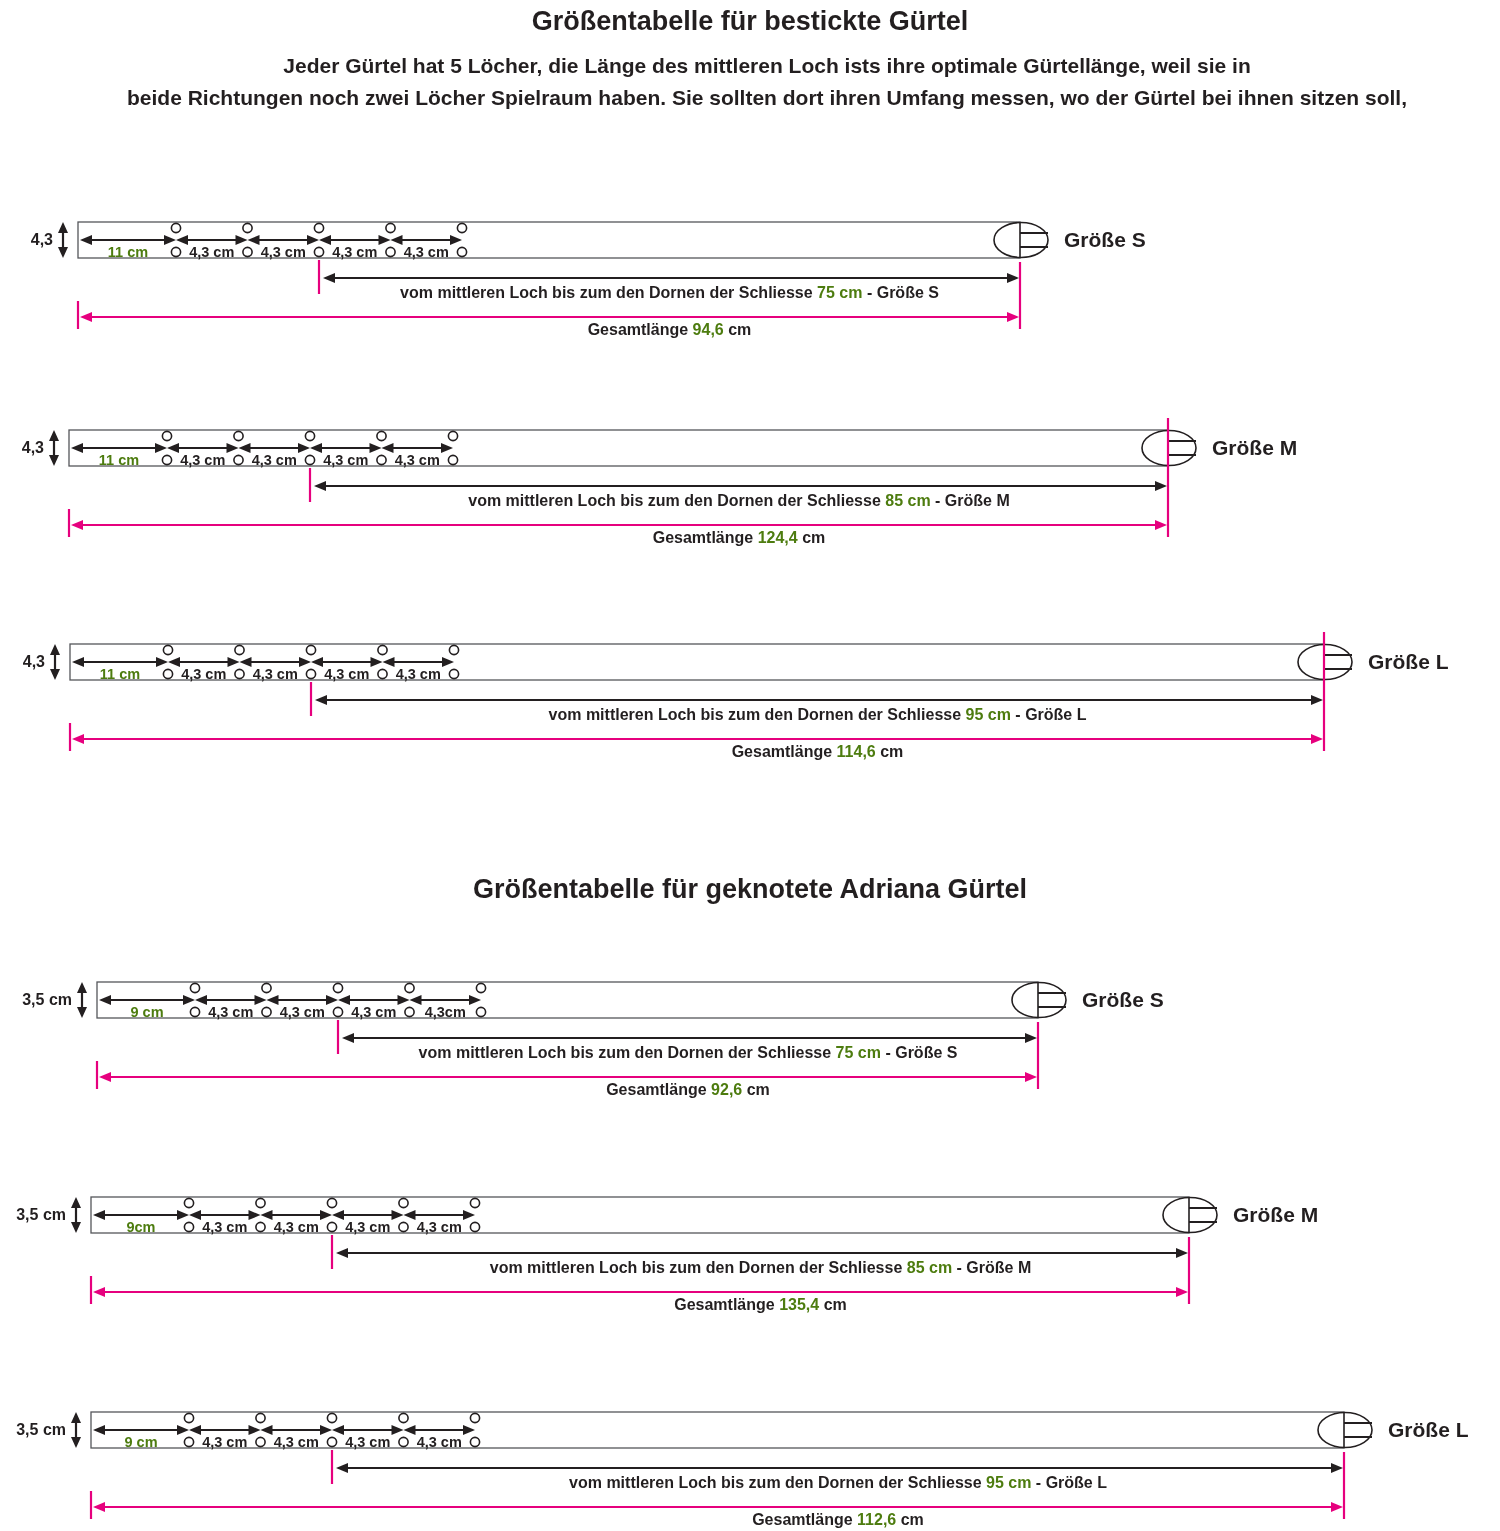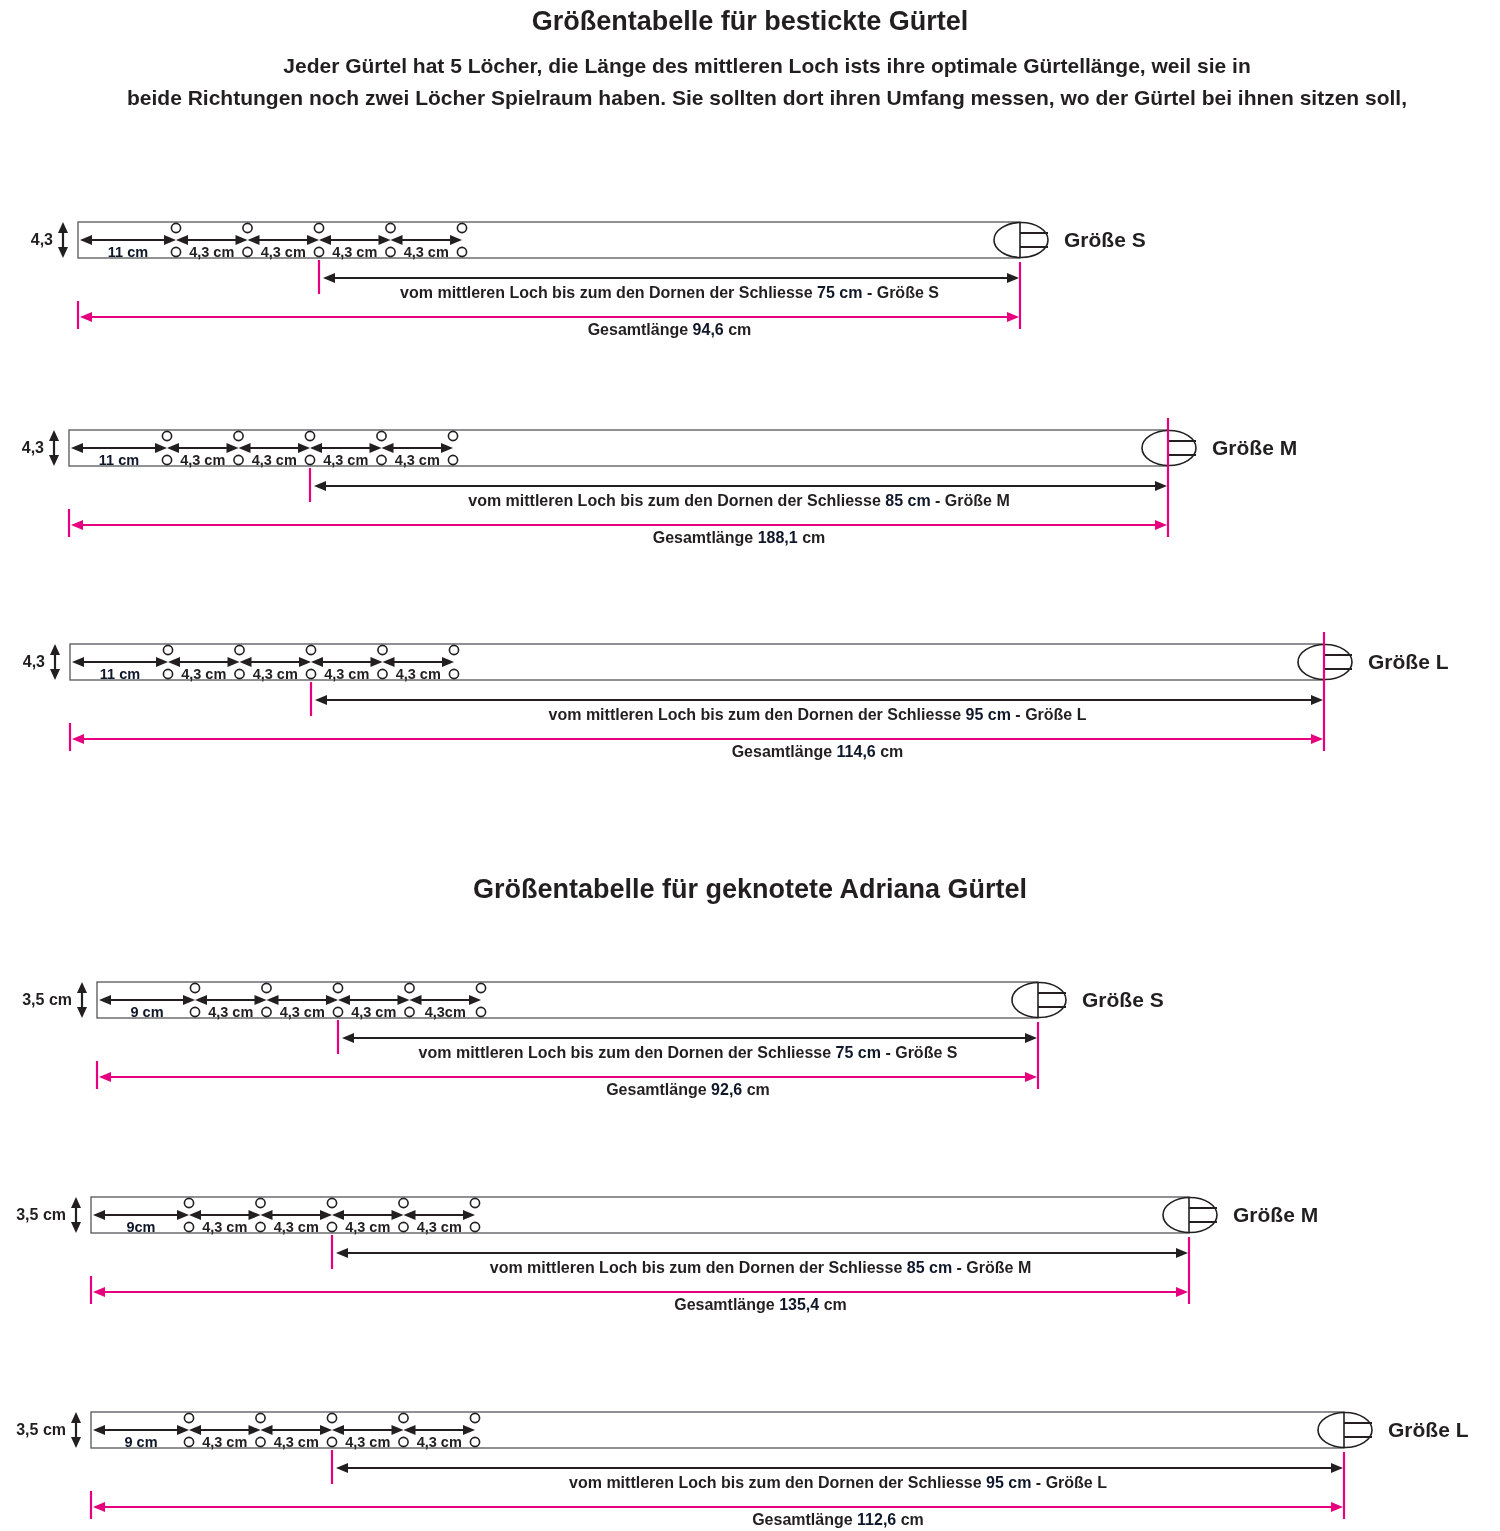--- a/index.html
+++ b/index.html
@@ -16,21 +16,21 @@
   .intro{
     position:absolute;left:0;top:50px;width:100%;text-align:center;
     font-size:21px;line-height:32px;font-weight:bold;color:#231f20;margin-left:17px;
   }
   .lbl{
     position:absolute;white-space:nowrap;font-weight:bold;color:#231f20;
     transform:translate(-50%,-50%);
   }
   .lbl.left-anchor{transform:translate(0,-50%);}
   .lbl.right-anchor{transform:translate(-100%,-50%);}
-  .pink{color:#0f172a;}
+  .pink{color:#4d7c0f;}
   .size-lbl{font-size:21px;}
   .meas-lbl{font-size:16px;}
   .span-lbl{font-size:14.5px;}
   .height-lbl{font-size:16px;}
 </style>
 </head>
 <body>
 
 <div id="stage">
   <svg id="gfx" width="1500" height="1531" viewBox="0 0 1500 1531">
@@ -317,21 +317,21 @@
     <div class="lbl meas-lbl" style="left: 669.5px; top: 293px;"><span>vom mittleren Loch bis zum den Dornen der Schliesse</span> <span class="pink">75 cm</span> <span>- Größe S</span></div>
     <div class="lbl meas-lbl" style="left: 669.5px; top: 330px;"><span>Gesamtlänge</span> <span class="pink">94,6</span> <span>cm</span></div>
     <div class="lbl left-anchor size-lbl" style="left: 1064px; top: 240px;">Größe S</div>
     <div class="lbl right-anchor height-lbl" style="left: 44px; top: 448px;">4,3</div>
     <div class="lbl span-lbl pink" style="left: 119px; top: 460px;">11 cm</div>
     <div class="lbl span-lbl" style="left: 202.75px; top: 460px;">4,3 cm</div>
     <div class="lbl span-lbl" style="left: 274.25px; top: 460px;">4,3 cm</div>
     <div class="lbl span-lbl" style="left: 345.75px; top: 460px;">4,3 cm</div>
     <div class="lbl span-lbl" style="left: 417.25px; top: 460px;">4,3 cm</div>
     <div class="lbl meas-lbl" style="left: 739px; top: 501px;"><span>vom mittleren Loch bis zum den Dornen der Schliesse</span> <span class="pink">85 cm</span> <span>- Größe M</span></div>
-    <div class="lbl meas-lbl" style="left: 739px; top: 538px;"><span>Gesamtlänge</span> <span class="pink">188,1</span> <span>cm</span></div>
+    <div class="lbl meas-lbl" style="left: 739px; top: 538px;"><span>Gesamtlänge</span> <span class="pink">124,4</span> <span>cm</span></div>
     <div class="lbl left-anchor size-lbl" style="left: 1212px; top: 448px;">Größe M</div>
     <div class="lbl right-anchor height-lbl" style="left: 45px; top: 662px;">4,3</div>
     <div class="lbl span-lbl pink" style="left: 120px; top: 674px;">11 cm</div>
     <div class="lbl span-lbl" style="left: 203.75px; top: 674px;">4,3 cm</div>
     <div class="lbl span-lbl" style="left: 275.25px; top: 674px;">4,3 cm</div>
     <div class="lbl span-lbl" style="left: 346.75px; top: 674px;">4,3 cm</div>
     <div class="lbl span-lbl" style="left: 418.25px; top: 674px;">4,3 cm</div>
     <div class="lbl meas-lbl" style="left: 817.5px; top: 715px;"><span>vom mittleren Loch bis zum den Dornen der Schliesse</span> <span class="pink">95 cm</span> <span>- Größe L</span></div>
     <div class="lbl meas-lbl" style="left: 817.5px; top: 752px;"><span>Gesamtlänge</span> <span class="pink">114,6</span> <span>cm</span></div>
     <div class="lbl left-anchor size-lbl" style="left: 1368px; top: 662px;">Größe L</div>

